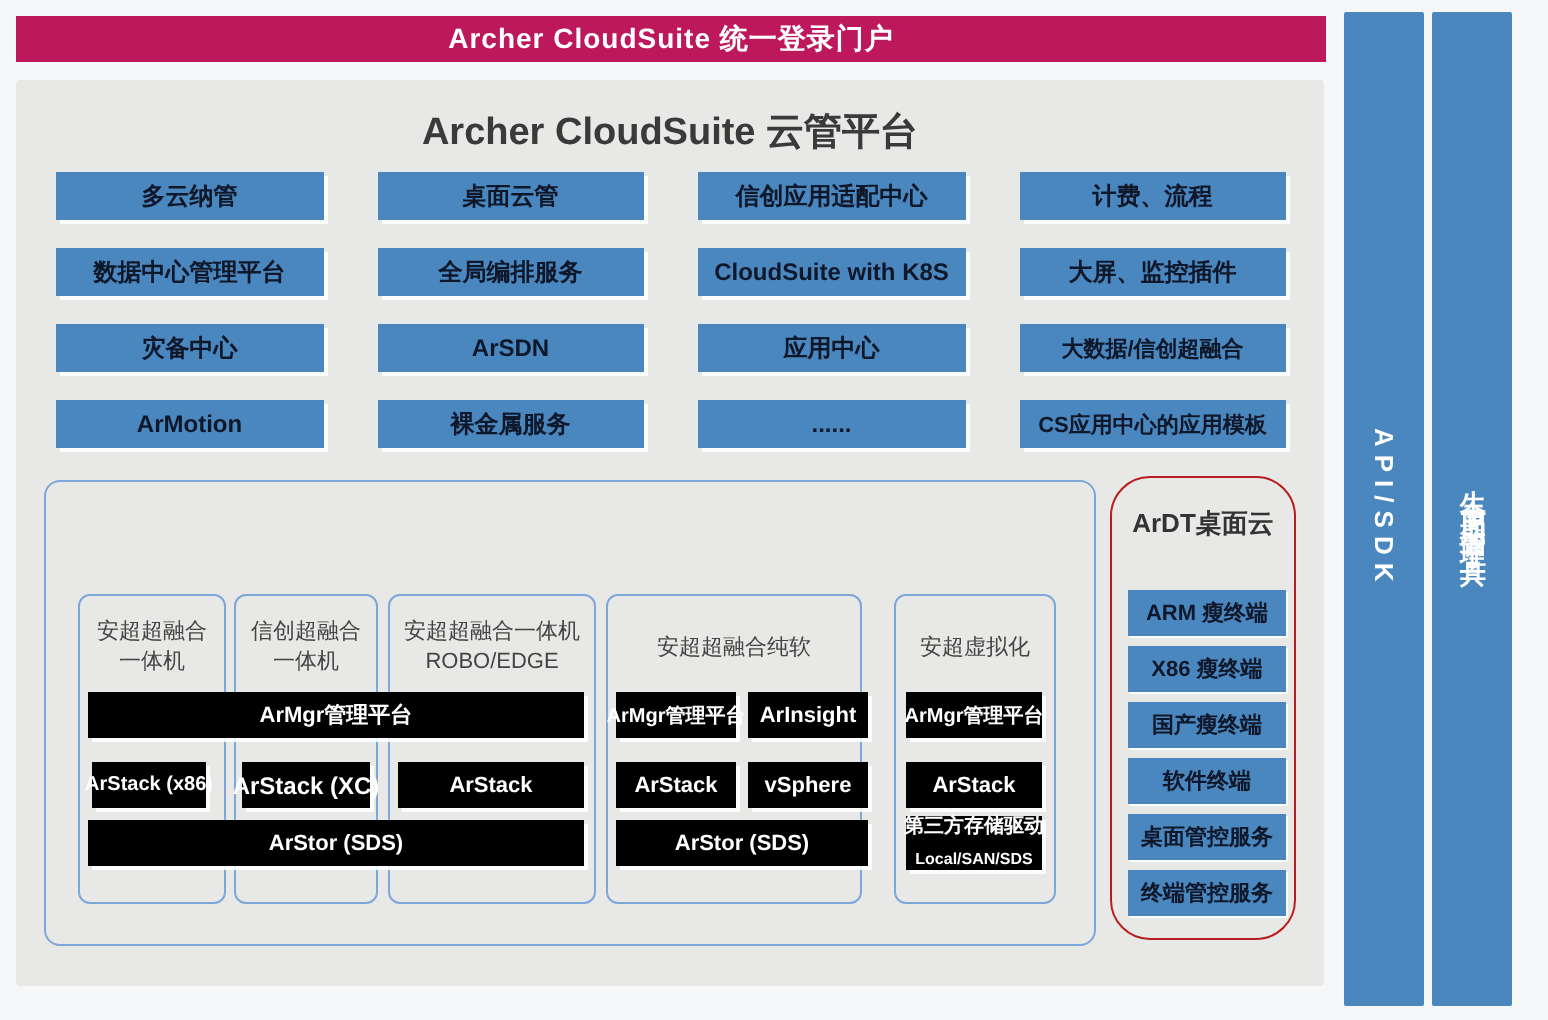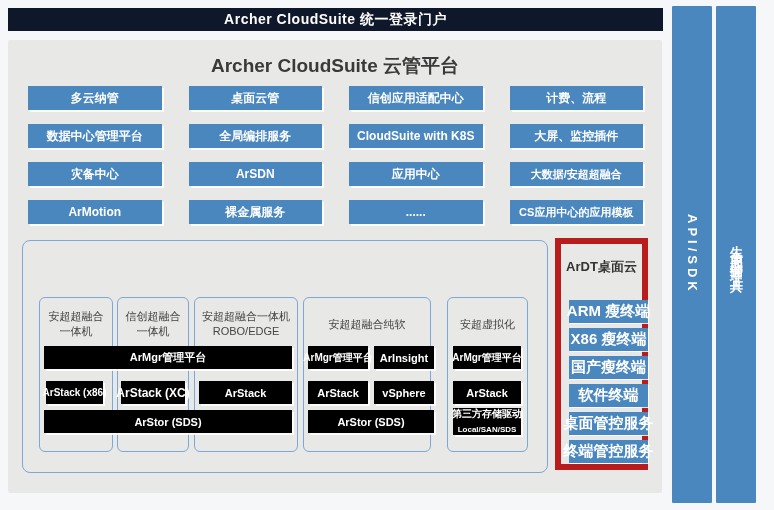--- a/index.html
+++ b/index.html
@@ -5,39 +5,39 @@
   * { margin:0; padding:0; box-sizing:border-box; }
   html,body { width:774px; height:510px; }
   body {
     position:relative;
     background:#f5f7f8;
     font-family:"Liberation Sans","DejaVu Sans",sans-serif;
     overflow:hidden;
   }
   .topbar {
     position:absolute; left:8px; top:8px; width:655px; height:23px;
-    background:#0f172a; color:#fff; font-weight:bold; font-size:14px;
+    background:#be185d; color:#fff; font-weight:bold; font-size:14px;
     display:flex; align-items:center; justify-content:center;
     letter-spacing:0.5px;
   }
   .panel {
     position:absolute; left:8px; top:40px; width:654px; height:453px;
     background:#e8e8e6; border-radius:2px;
   }
   .panel-title {
     position:absolute; left:0; right:0; top:13px;
     text-align:center; font-weight:bold; font-size:19px; color:#3a3a3a;
   }
   .grid {
     position:absolute; left:20px; top:46px; width:615px;
     display:grid; grid-template-columns:repeat(4,1fr);
     column-gap:27px; row-gap:14px;
   }
   .btn {
-    height:24px; background:#4a87be; color:#ffffff;
+    height:24px; background:#4a87be; color:#0f172a;
     font-weight:bold; font-size:12px;
     display:flex; align-items:center; justify-content:center;
     box-shadow:2px 2px 0 rgba(255,255,255,0.85);
     white-space:nowrap;
   }
   .btn.small-text { font-size:11px; }
   .archeros {
     position:absolute; left:14px; top:200px; width:526px; height:233px;
     border:1px solid #7da7d9; border-radius:8px;
   }
@@ -60,31 +60,31 @@
     font-weight:bold; font-size:11px;
     display:flex; align-items:center; justify-content:center;
     box-shadow:2px 2px 0 rgba(255,255,255,0.85);
     white-space:nowrap;
   }
   .bar.two-line { flex-direction:column; line-height:1.1;justify-content:space-between; }
   .bar .l1 { font-size:10px; }
   .bar .l2 { font-size:8px; }
   .ardt {
     position:absolute; left:547px; top:198px; width:93px; height:232px;
-    border:6px solid #b91c1c; border-radius:0;
+    border:1px solid #b91c1c; border-radius:20px;
   }
   .ardt-title {
     position:absolute; left:0; right:0; top:14px;
     text-align:center; font-weight:bold; font-size:13px; color:#333;
   }
   .ardt-list {
     position:absolute; left:8px; top:56px; width:79px;
     display:flex; flex-direction:column; gap:5px;
   }
-  .ardt-list .btn { height:23px; font-size:15px; box-shadow:1px 1px 0 rgba(255,255,255,0.85); }
+  .ardt-list .btn { height:23px; font-size:11px; box-shadow:1px 1px 0 rgba(255,255,255,0.85); }
   .vbar {
     position:absolute; top:6px; width:40px; height:497px;
     background:#4a87be;
     display:flex; align-items:center; justify-content:center;
     border-radius:1px;
   }
   .vbar-text {
     writing-mode:vertical-rl; color:#fff; font-weight:bold;
     font-size:13px; letter-spacing:5px;
   }
@@ -111,21 +111,21 @@
     <div class="btn">桌面云管</div>
     <div class="btn">信创应用适配中心</div>
     <div class="btn">计费、流程</div>
     <div class="btn">数据中心管理平台</div>
     <div class="btn">全局编排服务</div>
     <div class="btn">CloudSuite with K8S</div>
     <div class="btn">大屏、监控插件</div>
     <div class="btn">灾备中心</div>
     <div class="btn">ArSDN</div>
     <div class="btn">应用中心</div>
-    <div class="btn small-text">大数据/安超超融合</div>
+    <div class="btn small-text">大数据/信创超融合</div>
     <div class="btn">ArMotion</div>
     <div class="btn">裸金属服务</div>
     <div class="btn">......</div>
     <div class="btn small-text">CS应用中心的应用模板</div>
   </div>
 
   <div class="archeros">
 
     <div class="acol c1">
       <div class="acol-header">安超超融合

